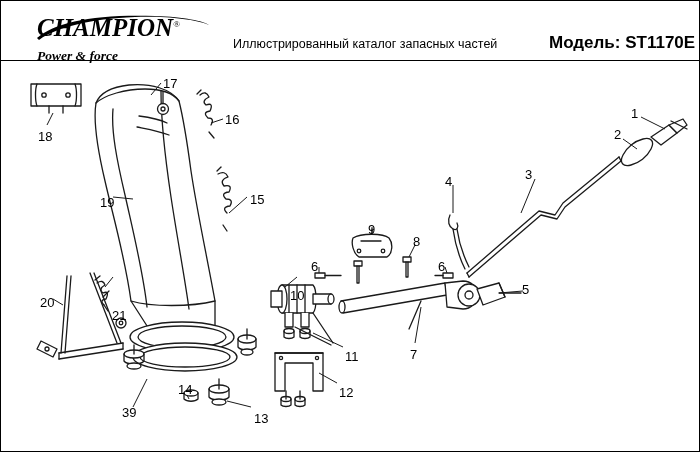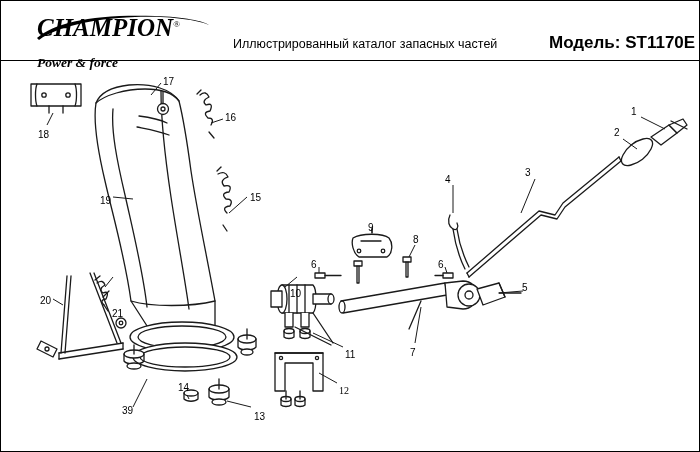--- a/index.html
+++ b/index.html
@@ -47,21 +47,21 @@
     vertical-align: super;
     font-style: normal;
     font-weight: normal;
   }
   #logo-sub {
     font-family: "Liberation Serif", serif;
     font-weight: bold;
     font-style: italic;
     font-size: 13.5px;
     color: #000000;
-    margin-top: 14px;
+    margin-top: 7px;
     white-space: nowrap;
   }
   #logo-swoosh {
     position: absolute;
     left: -2px;
     top: 1px;
     width: 176px;
     height: 42px;
     pointer-events: none;
   }
@@ -85,21 +85,21 @@
   
   #diagram {
     position: absolute;
     left: 0; top: 60px;
     width: 698px;
     height: 390px;
   }
   #diagram svg { display: block; }
   .callout {
     position: absolute;
-    font-size: 10px;
+    font-size: 13px;
     color: #000000;
     font-family: "Liberation Sans", sans-serif;
     white-space: nowrap;
   }
 </style>
 </head>
 <body>
 
 <div id="page">
 
@@ -346,21 +346,21 @@
     <div class="callout" style="left:524px; top:106px;">3</div>
     <div class="callout" style="left:444px; top:113px;">4</div>
     <div class="callout" style="left:521px; top:221px;">5</div>
     <div class="callout" style="left:437px; top:198px;">6</div>
     <div class="callout" style="left:310px; top:198px;">6</div>
     <div class="callout" style="left:409px; top:286px;">7</div>
     <div class="callout" style="left:412px; top:173px;">8</div>
     <div class="callout" style="left:367px; top:161px;">9</div>
     <div class="callout" style="left:289px; top:207px;margin-top:20px;">10</div>
     <div class="callout" style="left:344px; top:288px;">11</div>
-    <div class="callout" style="left:338px; top:324px;font-family:Liberation Serif, serif;">12</div>
+    <div class="callout" style="left:338px; top:324px;">12</div>
     <div class="callout" style="left:253px; top:350px;">13</div>
     <div class="callout" style="left:177px; top:321px;">14</div>
     <div class="callout" style="left:249px; top:131px;">15</div>
     <div class="callout" style="left:224px; top:51px;">16</div>
     <div class="callout" style="left:162px; top:15px;">17</div>
     <div class="callout" style="left:37px;  top:68px;">18</div>
     <div class="callout" style="left:99px;  top:134px;">19</div>
     <div class="callout" style="left:39px;  top:234px;">20</div>
     <div class="callout" style="left:111px; top:210px;margin-top:37px;">21</div>
     <div class="callout" style="left:121px; top:344px;">39</div>

